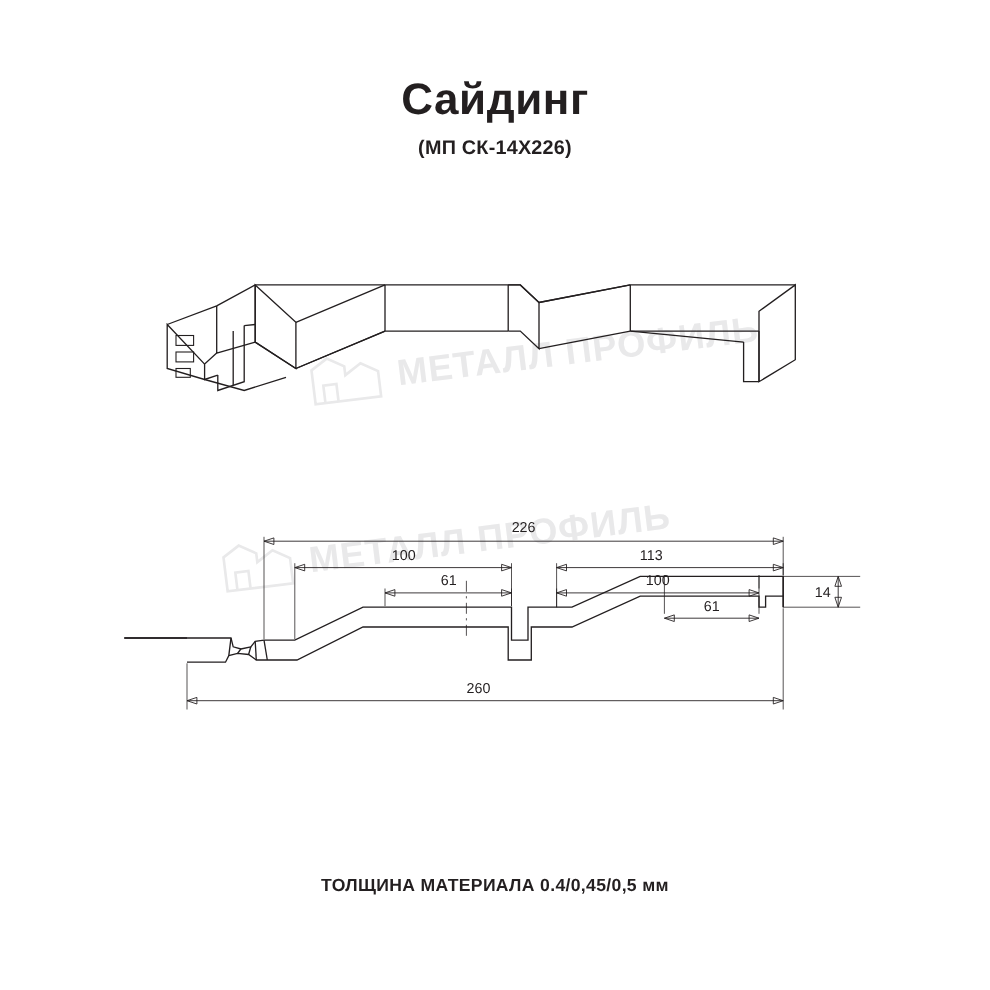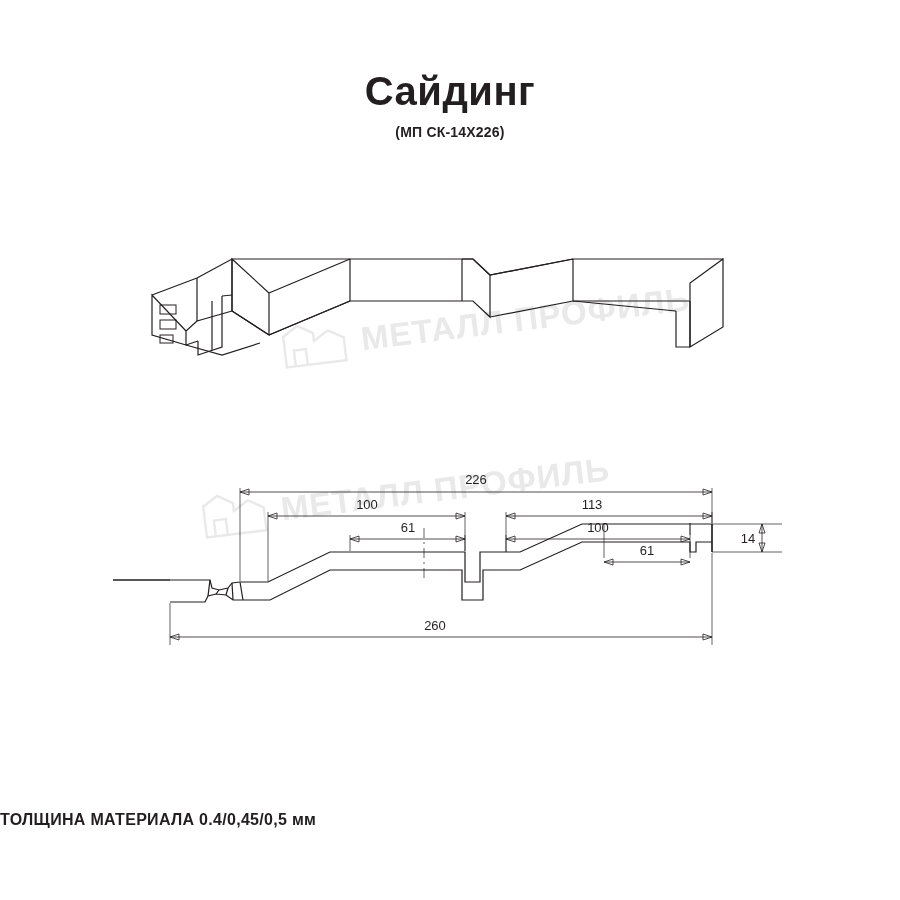--- a/index.html
+++ b/index.html
@@ -19,27 +19,27 @@
     text-align:center;
   }
   .title{
     font-size:40px;font-weight:bold;letter-spacing:0.5px;line-height:1.05;
     margin:0;
   }
   .subtitle{
     font-size:18px;font-weight:bold;margin-top:14px;letter-spacing:0.2px;
   }
   .code{
-    font-size:14px;font-weight:bold;margin-top:12px;letter-spacing:0.2px;
+    font-size:18px;font-weight:bold;margin-top:12px;letter-spacing:0.2px;
   }
 
   
   .footer{
-    position:absolute;top:797px;left:0;width:900px;
-    font-size:16px;font-weight:bold;letter-spacing:0.3px;margin-top:14px;
+    position:absolute;top:797px;left:0;width:900px;text-align:center;
+    font-size:16px;font-weight:bold;letter-spacing:0.3px;
   }
 
   
   .iso-wrap{position:absolute;left:0;top:235px;width:900px;height:160px;}
   .sec-wrap{position:absolute;left:0;top:440px;width:900px;height:245px;}
 
   svg{display:block;overflow:visible;}
   .ln{fill:none;stroke:#231f20;stroke-width:1.2;stroke-linejoin:miter;stroke-linecap:butt;}
   .ln-thin{fill:none;stroke:#231f20;stroke-width:1;}
   .dim{fill:none;stroke:#231f20;stroke-width:0.8;}

